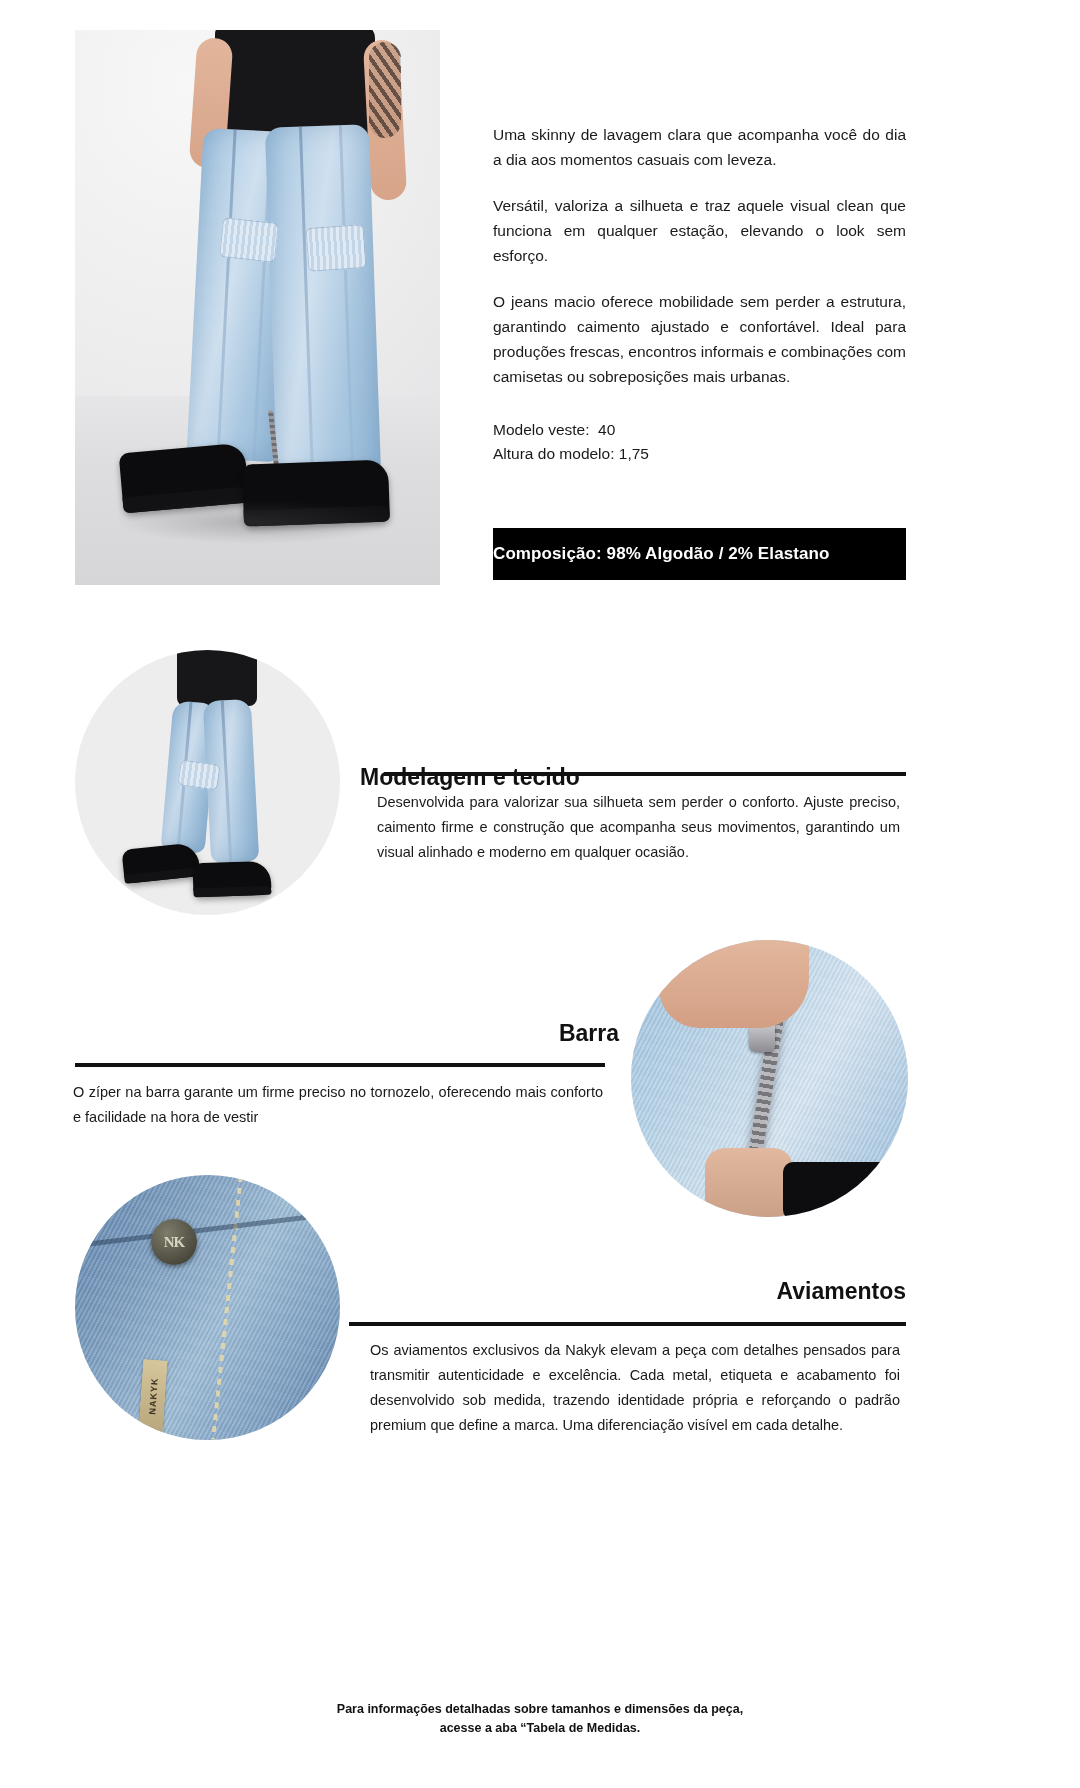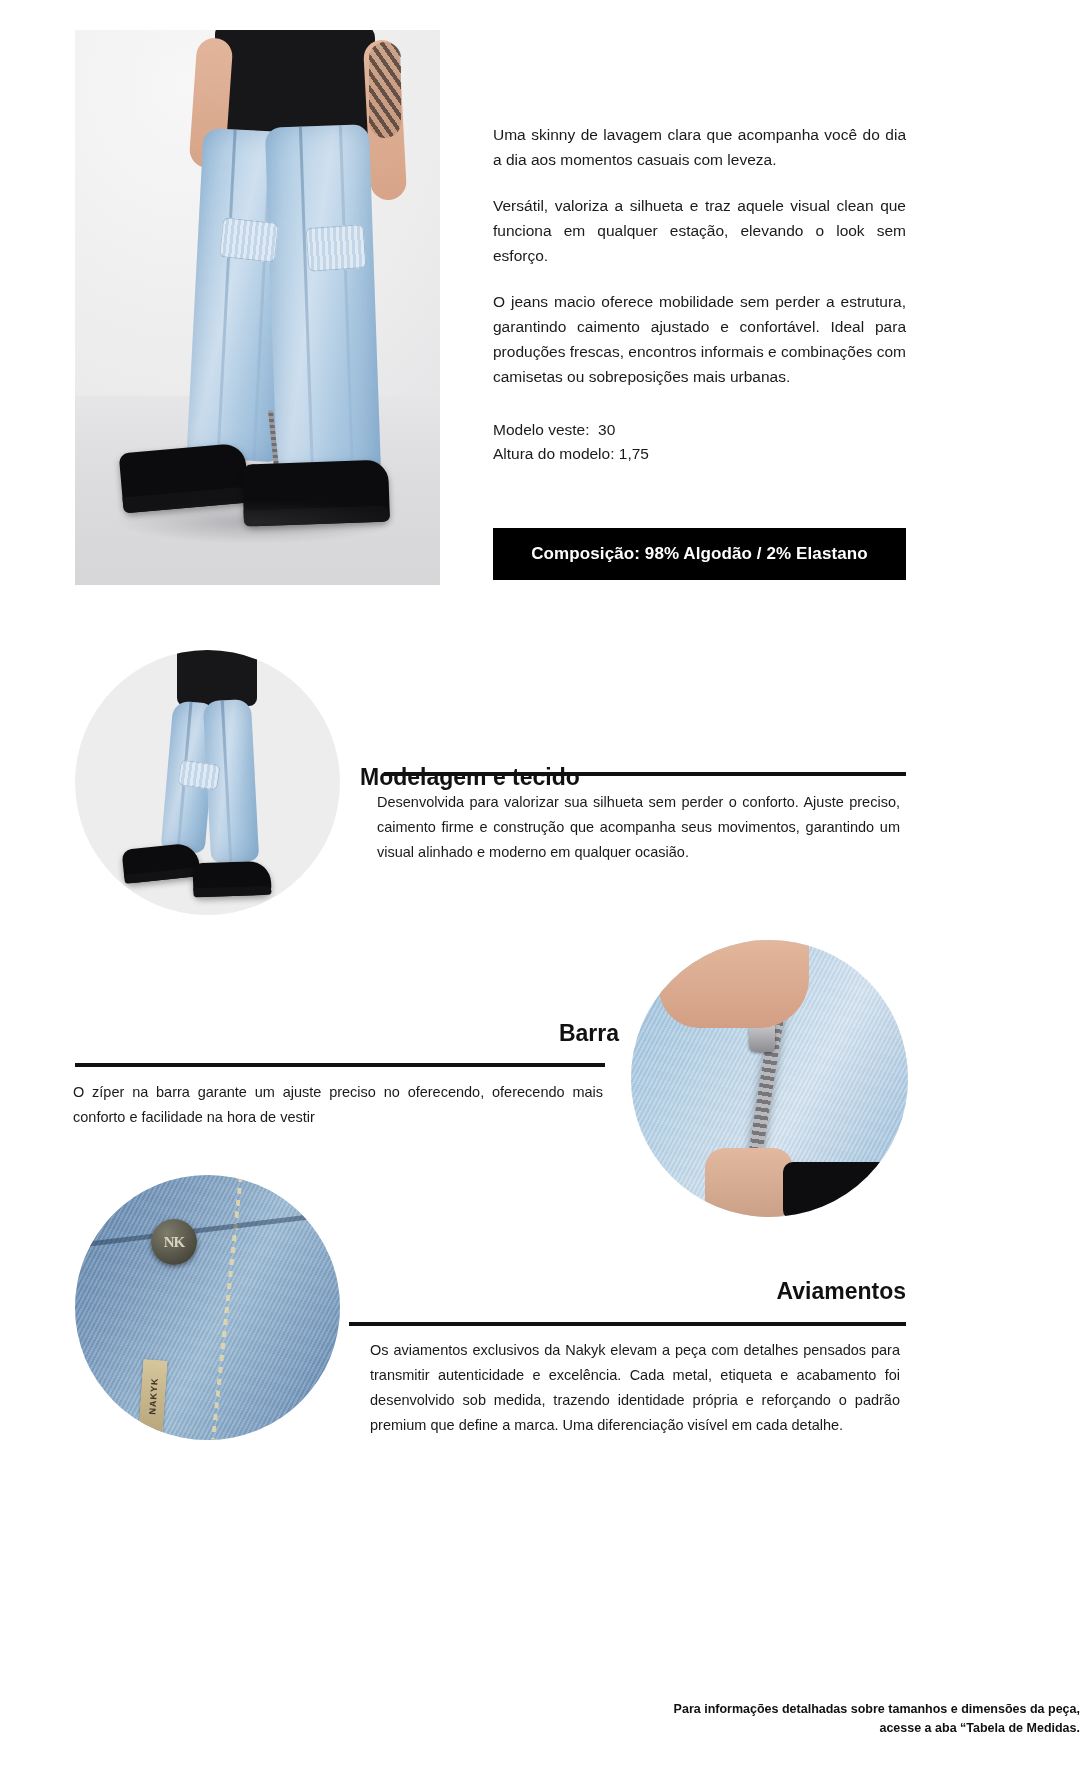--- a/index.html
+++ b/index.html
@@ -58,28 +58,28 @@
   
   .desc{position:absolute;font-size:15.5px;line-height:25px;color:#1a1a1a;
      text-align:justify;}
   .desc p{margin:0 0 21px 0;}
   .desc p:last-child{margin-bottom:0;}
 
   .model-info{position:absolute;font-size:15.5px;line-height:24px;color:#1a1a1a;}
   .model-info div{white-space:pre;}
 
   .comp-banner{position:absolute;background:#000000;color:#ffffff;
-     display:flex;align-items:center;justify-content:center;
+     display:flex;align-items:center;justify-content:flex-start;
      font-size:17px;font-weight:bold;letter-spacing:.1px;}
 
   .sec-title{position:absolute;font-weight:bold;font-size:23px;color:#111;}
   .sec-rule{position:absolute;background:#111;height:4px;}
   .sec-body{position:absolute;font-size:14.5px;line-height:25px;color:#1a1a1a;text-align:justify;}
 
-  .footer{position:absolute;left:0;right:0;text-align:right;
+  .footer{position:absolute;left:0;right:0;text-align:center;
      font-size:12.5px;font-weight:bold;line-height:19px;color:#111;}
 </style>
 </head>
 <body>
 
 <div class="page">
 
   <div class="photo" style="left:75px;top:30px;width:365px;height:555px;">
     <div class="studio"></div>
     <div class="floor"></div>
@@ -113,21 +113,21 @@
     <div class="shadow" style="left:40px;top:470px;width:280px;height:44px;"></div>
   </div>
 
   <div class="desc" style="left:493px;top:122px;width:413px;">
     <p>Uma skinny de lavagem clara que acompanha você do dia a dia aos momentos casuais com leveza.</p>
     <p>Versátil, valoriza a silhueta e traz aquele visual clean que funciona em qualquer estação, elevando o look sem esforço.</p>
     <p>O jeans macio oferece mobilidade sem perder a estrutura, garantindo caimento ajustado e confortável. Ideal para produções frescas, encontros informais e combinações com camisetas ou sobreposições mais urbanas.</p>
   </div>
 
   <div class="model-info" style="left:493px;top:418px;width:413px;">
-    <div>Modelo veste:  30</div>
+    <div>Modelo veste:  40</div>
     <div>Altura do modelo: 1,75</div>
   </div>
 
   <div class="comp-banner" style="left:493px;top:528px;width:413px;height:52px;">
     <span>Composição: 98% Algodão / 2% Elastano</span>
   </div>
 
   <div class="circle" style="left:75px;top:650px;width:265px;height:265px;">
     <div class="studio"></div>
     <div class="floor" style="height:40%;"></div>
@@ -163,21 +163,21 @@
                 box-shadow:0 1px 3px rgba(0,0,0,.4);"></div>
     <div style="position:absolute;left:28px;top:-22px;width:150px;height:110px;
                 background:linear-gradient(180deg,#e6bda3,#d39f84);border-radius:40px 30px 50px 40px;"></div>
     <div style="position:absolute;left:74px;top:208px;width:88px;height:70px;
                 background:linear-gradient(180deg,#e2b89e,#caa087);border-radius:20px;"></div>
     <div style="position:absolute;left:152px;top:222px;width:140px;height:58px;background:#0d0d10;border-radius:10px;"></div>
   </div>
 
   <div class="sec-title" style="left:69px;top:1020px;width:530px;text-align:right;margin-left:20px;">Barra</div>
   <div class="sec-rule" style="left:75px;top:1063px;width:530px;"></div>
-  <div class="sec-body" style="left:73px;top:1080px;width:530px;">O zíper na barra garante um ajuste preciso no oferecendo, oferecendo mais conforto e facilidade na hora de vestir</div>
+  <div class="sec-body" style="left:73px;top:1080px;width:530px;">O zíper na barra garante um firme preciso no tornozelo, oferecendo mais conforto e facilidade na hora de vestir</div>
 
   <div class="circle" style="left:75px;top:1175px;width:265px;height:265px;">
     <div class="denim"></div>
     <div style="position:absolute;left:150px;top:0;width:4px;height:265px;
                 background:repeating-linear-gradient(180deg,#e8d9a8 0 6px,transparent 6px 12px);
                 transform:rotate(6deg);opacity:.85;"></div>
     <div style="position:absolute;left:0;top:52px;width:265px;height:5px;
                 background:rgba(30,50,75,.45);transform:rotate(-7deg);"></div>
     <div style="position:absolute;left:76px;top:44px;width:46px;height:46px;border-radius:50%;
                 background:radial-gradient(circle at 35% 30%,#7d7b6a,#4d4b3f 70%,#33322a 100%);

